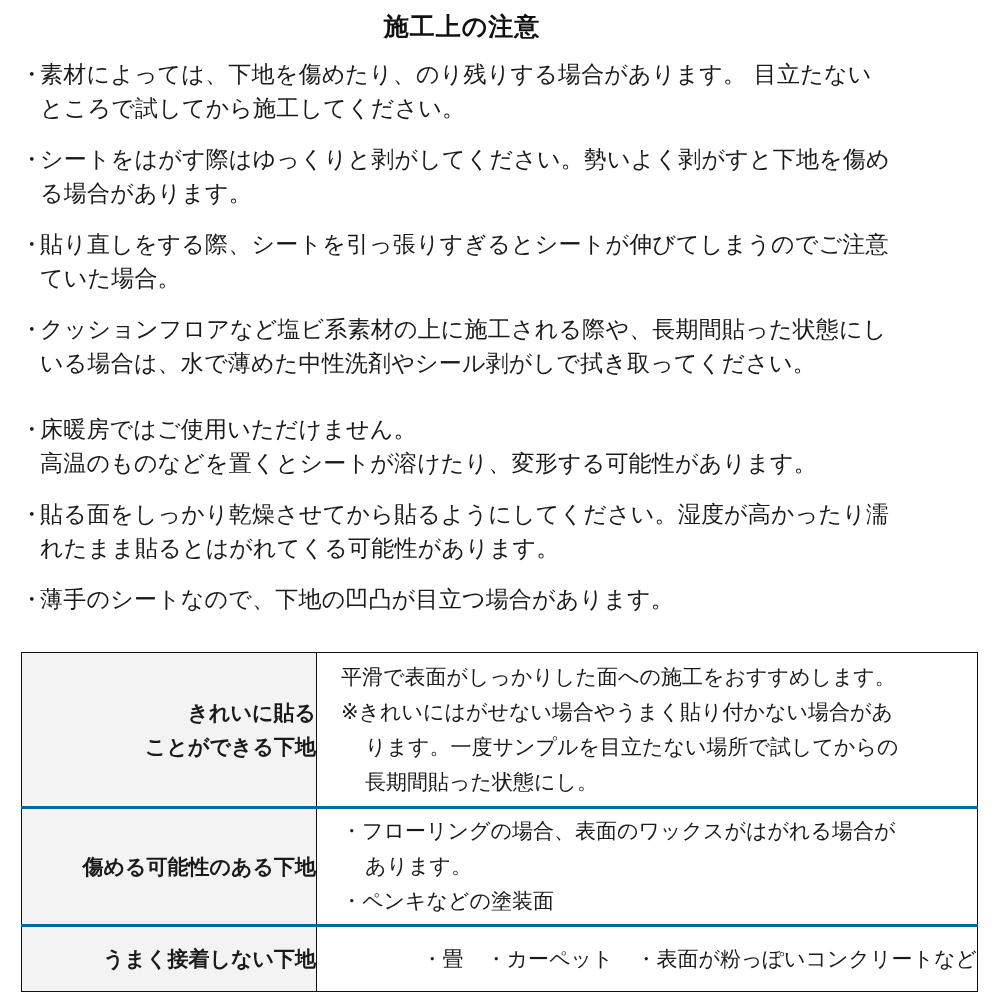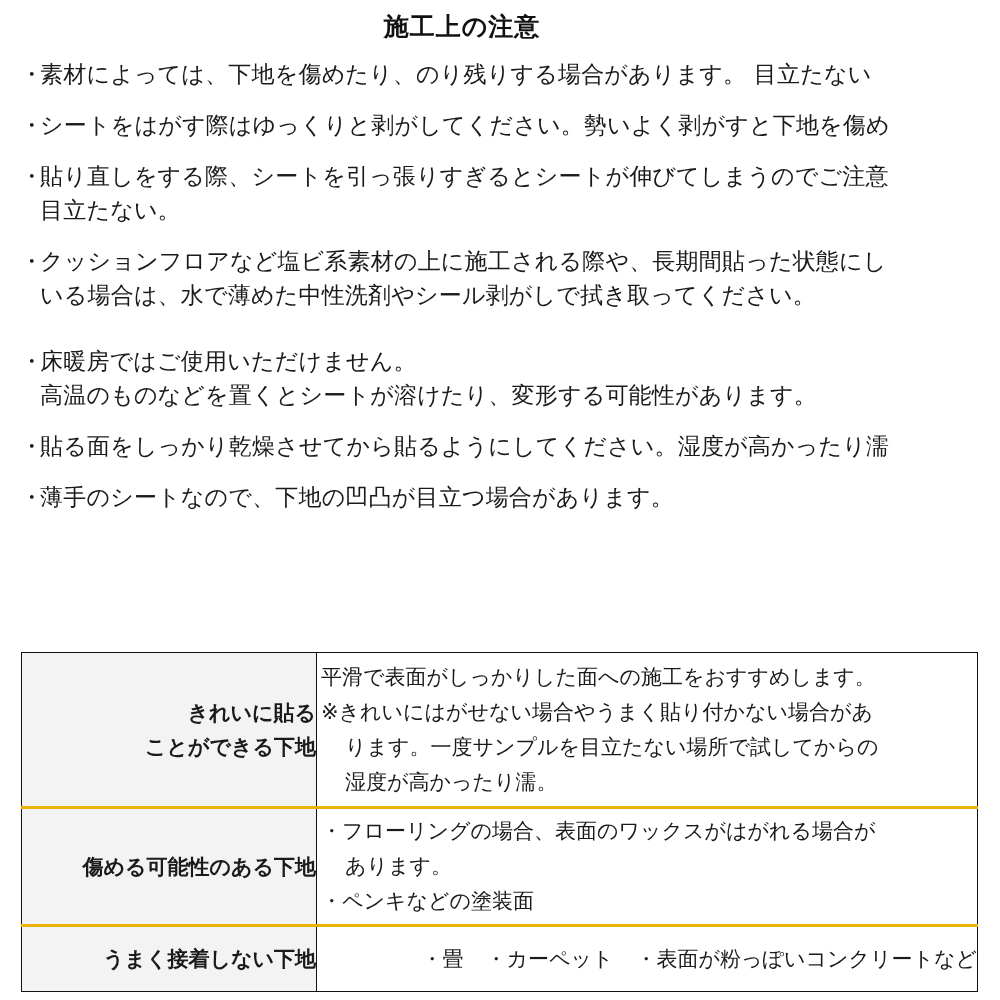--- a/index.html
+++ b/index.html
@@ -18,85 +18,88 @@
     position: relative; padding-left: 20px; font-size: 23px; line-height: 34px;
     letter-spacing: 0.2px; white-space: nowrap;
   }
   .note .bullet { position: absolute; left: 0; top: 0; }
   .note .line { display: block; }
   .tbl {
     position: absolute; left: 21px; top: 652px; width: 957px;
     border-collapse: collapse; border: 1.5px solid #111;
   }
   .tbl td { padding: 0; vertical-align: middle; }
-  .tbl tr + tr td { border-top: 3px solid #eab308; }
+  .tbl tr + tr td { border-top: 3px solid #0369a1; }
   .tbl td.head {
     width: 294px; background: #f3f3f3; text-align: right;
     font-size: 21px; font-weight: bold; line-height: 34px;
     border-right: 1.5px solid #111;
   }
-  .tbl td.body { font-size: 21px; line-height: 35px; padding-left: 4px; white-space: nowrap; }
+  .tbl td.body { font-size: 21px; line-height: 35px; padding-left: 24px; white-space: nowrap; }
   .r1 td { height: 153px; }
   .r2 td { height: 115px; }
   .r3 td { height: 64px; text-align: right; }
   .indent { display: block; padding-left: 24px; }
   .blk { display: block; }
   .gap { display: inline-block; width: 22px; }
 </style>
 </head>
 <body>
 
 <div class="title">施工上の注意</div>
 
 <div class="notes">
   <div class="note" style="margin-top:2px;">
     <span class="bullet">・</span>
     <span class="line">素材によっては、下地を傷めたり、のり残りする場合があります。 目立たない</span>
+    <span class="line">ところで試してから施工してください。</span>
   </div>
   <div class="note" style="margin-top:17px;">
     <span class="bullet">・</span>
     <span class="line">シートをはがす際はゆっくりと剥がしてください。勢いよく剥がすと下地を傷め</span>
+    <span class="line">る場合があります。</span>
   </div>
   <div class="note" style="margin-top:17px;">
     <span class="bullet">・</span>
     <span class="line">貼り直しをする際、シートを引っ張りすぎるとシートが伸びてしまうのでご注意</span>
-    <span class="line">目立たない。</span>
+    <span class="line">ていた場合。</span>
   </div>
   <div class="note" style="margin-top:17px;">
     <span class="bullet">・</span>
     <span class="line">クッションフロアなど塩ビ系素材の上に施工される際や、長期間貼った状態にし</span>
     <span class="line">いる場合は、水で薄めた中性洗剤やシール剥がしで拭き取ってください。</span>
   </div>
   <div class="note" style="margin-top:32px;">
     <span class="bullet">・</span>
     <span class="line">床暖房ではご使用いただけません。</span>
     <span class="line">高温のものなどを置くとシートが溶けたり、変形する可能性があります。</span>
   </div>
   <div class="note" style="margin-top:17px;">
     <span class="bullet">・</span>
     <span class="line">貼る面をしっかり乾燥させてから貼るようにしてください。湿度が高かったり濡</span>
+    <span class="line">れたまま貼るとはがれてくる可能性があります。</span>
   </div>
   <div class="note" style="margin-top:17px;">
     <span class="bullet">・</span>
     <span class="line">薄手のシートなので、下地の凹凸が目立つ場合があります。</span>
   </div>
 </div>
 
 <table class="tbl">
   <tbody>
       <tr class="r1">
     <td class="head">
       <span class="blk">きれいに貼る</span>
       <span class="blk">ことができる下地</span>
     </td>
     <td class="body">
       <span class="blk">平滑で表面がしっかりした面への施工をおすすめします。</span>
       <span class="blk">※きれいにはがせない場合やうまく貼り付かない場合があ</span>
       <span class="indent">ります。一度サンプルを目立たない場所で試してからの</span>
-      <span class="indent">湿度が高かったり濡。</span>
+      <span class="indent">長期間貼った状態にし。</span>
     </td>
   </tr>
   <tr class="r2">
     <td class="head">
       <span class="blk">傷める可能性のある下地</span>
     </td>
     <td class="body">
       <span class="blk">・フローリングの場合、表面のワックスがはがれる場合が</span>
       <span class="indent">あります。</span>
       <span class="blk">・ペンキなどの塗装面</span>

